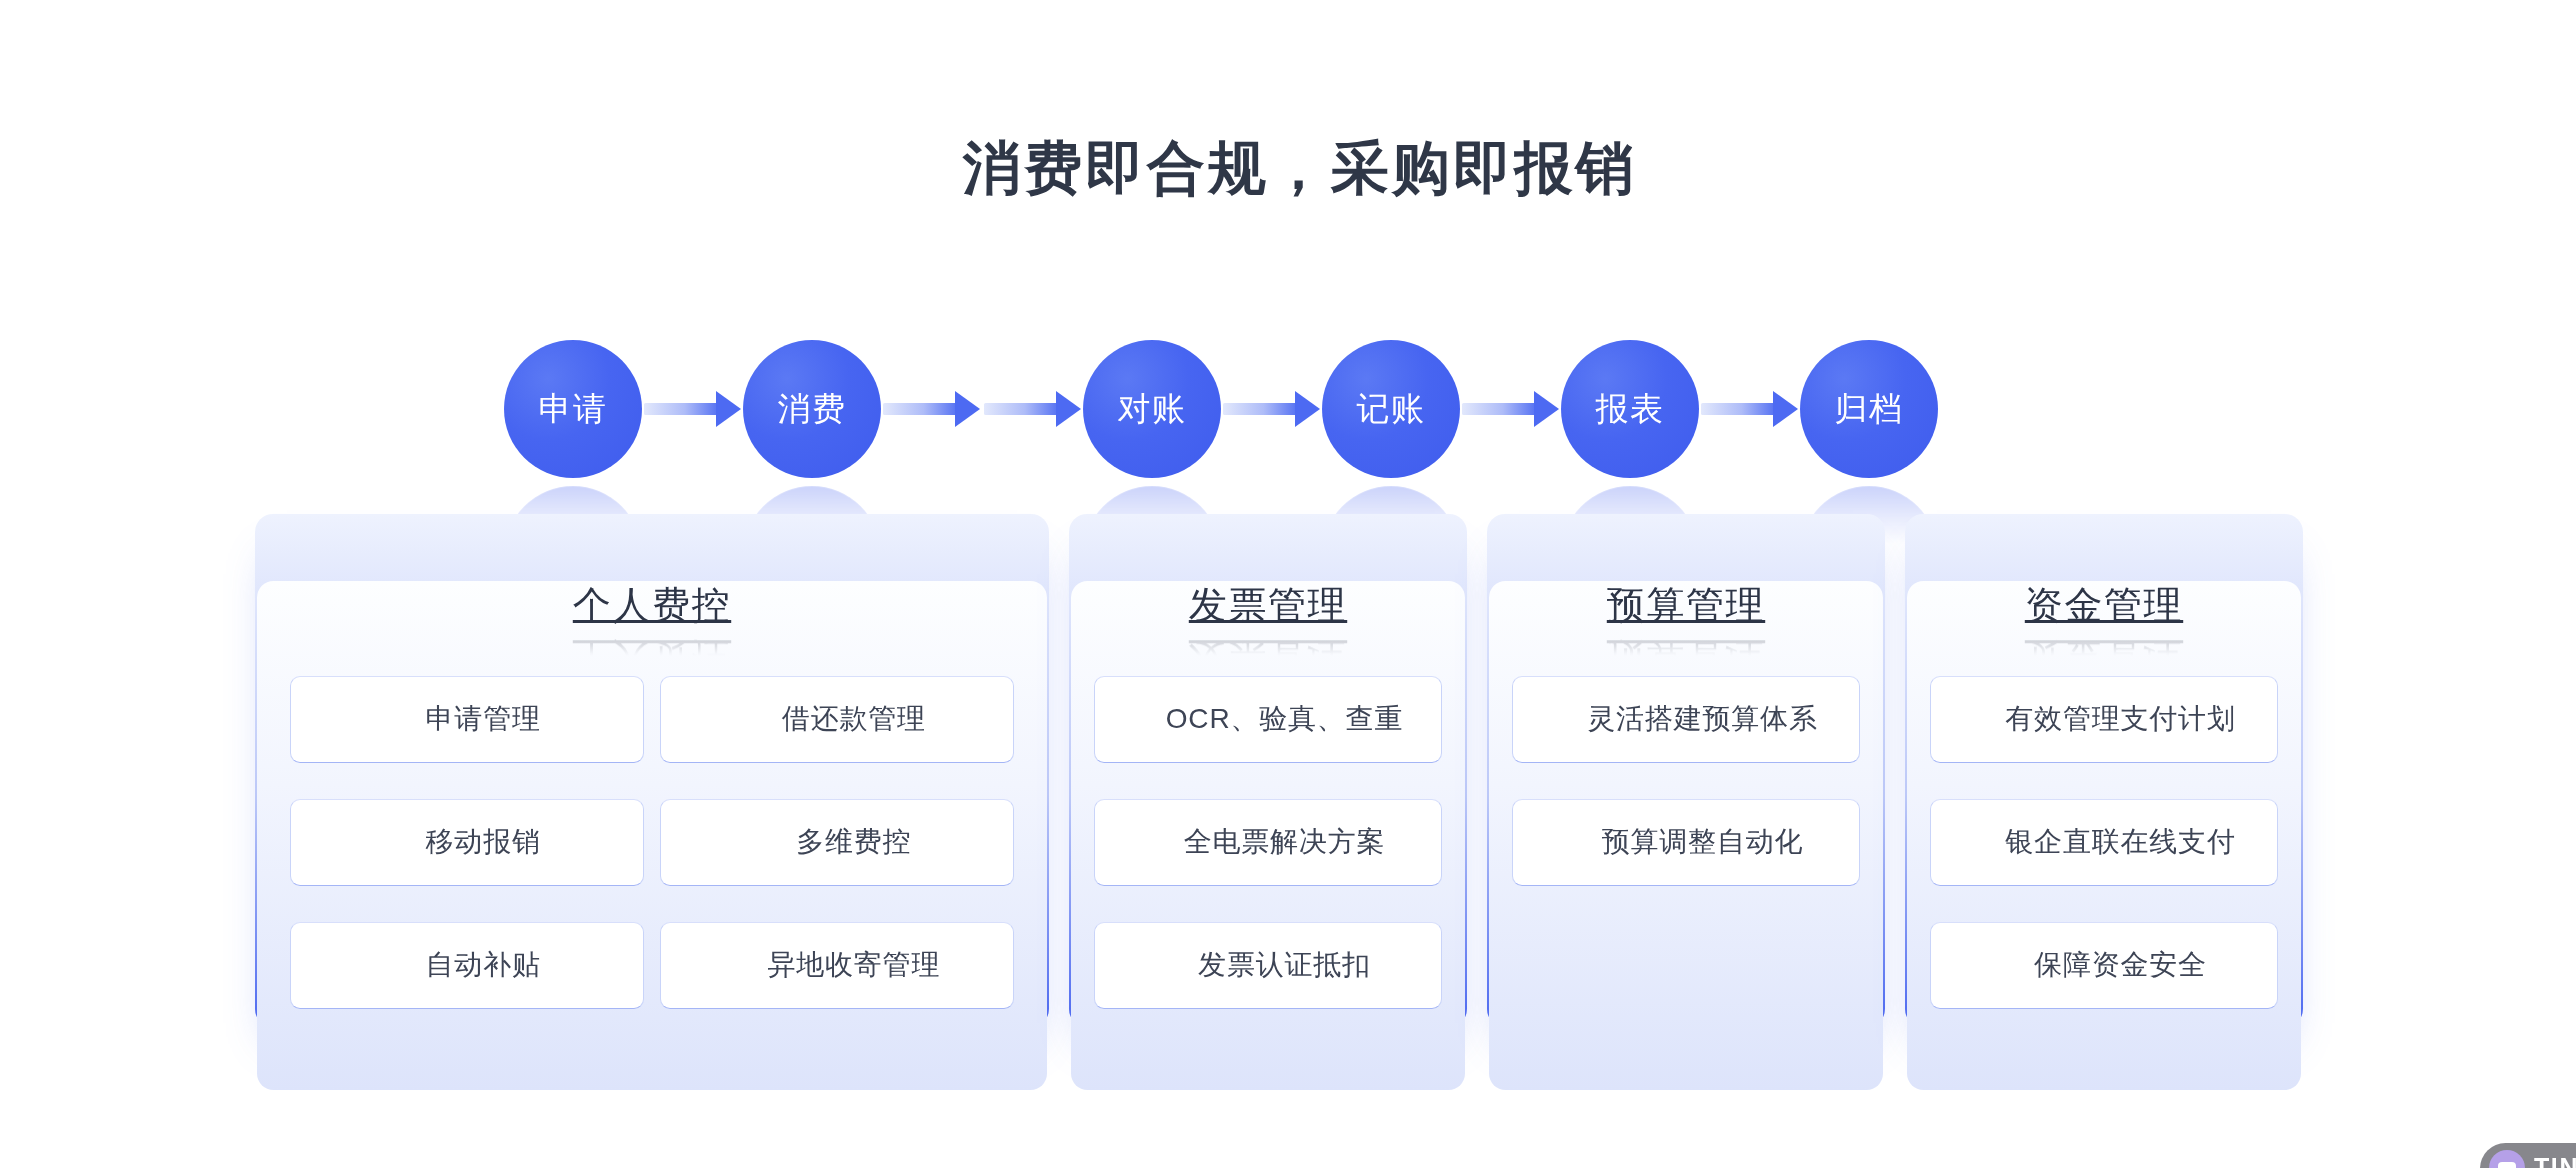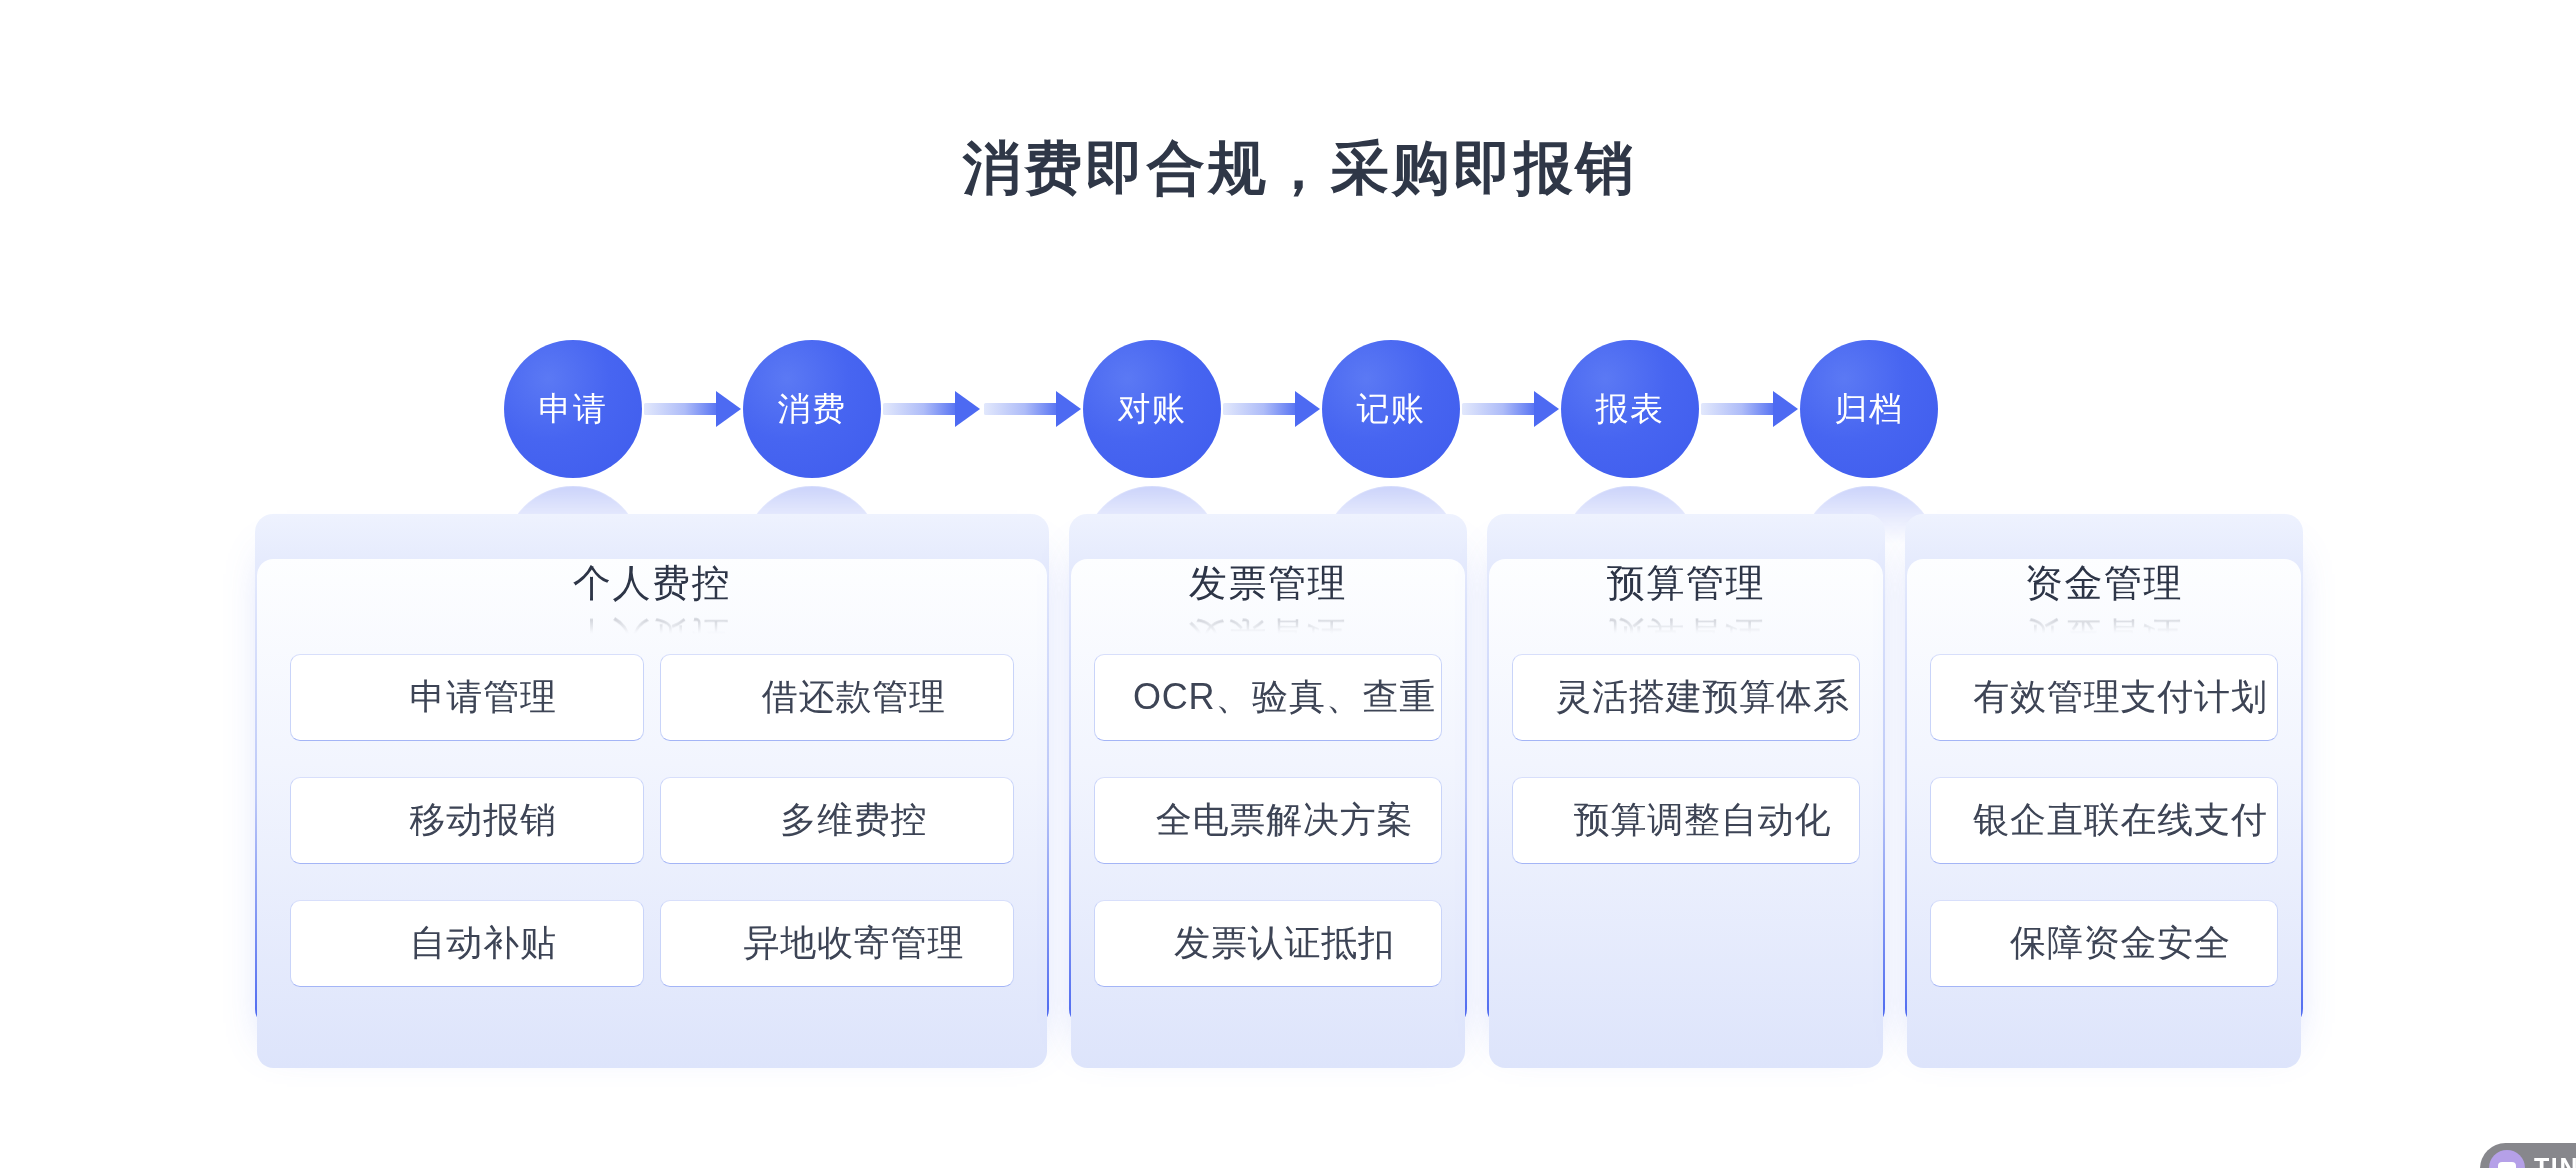--- a/index.html
+++ b/index.html
@@ -62,37 +62,37 @@
   .card-inner{
     width:100%; height:100%; border-radius:16.5px;
     background:linear-gradient(180deg, #fdfeff 0%, #f2f5fe 40%, #dde4fb 100%);
     padding:0 23px;
   }
   .card.wide  { width:794px; }
   .card.narrow{ width:398px; }
   .card.wide .card-inner{ padding:0 33px; }
 
   .card-title{
-    margin-top:43px; text-align:center;
+    margin-top:65px; text-align:center;
     font-size:38px; font-weight:500; letter-spacing:1.6px;
-    color:#2d3547; line-height:49px;
+    color:#2d3547; line-height:49px;text-decoration:underline;
     -webkit-box-reflect: below 3.3px linear-gradient(rgba(0,0,0,0) 55%, rgba(0,0,0,0.30) 100%);
   }
   .items{
     margin-top:46px;
     display:grid; grid-template-columns:1fr; gap:36px 16.5px;
   }
   .card.wide .items{ grid-template-columns:1fr 1fr; }
   .feature-item{
     height:87px; border-radius:10px;
     background:#ffffff;
     border:1.6px solid;
     border-color:#d8dffb #c9d4f9 #a4b5f6 #c9d4f9;
     display:flex; align-items:center; justify-content:center;
-    font-size:36px; color:#3d4455; letter-spacing:0.8px;padding-left:33px;
+    font-size:28px; color:#3d4455; letter-spacing:0.8px;padding-left:33px;
   }
 
   
   .watermark{
     position:absolute; left:2480px; top:1143px;
     width:157px; height:51px; border-radius:25.6px;
     background:#87878c;
   }
   .watermark-circle{
     position:absolute; left:9px; top:7.4px;

